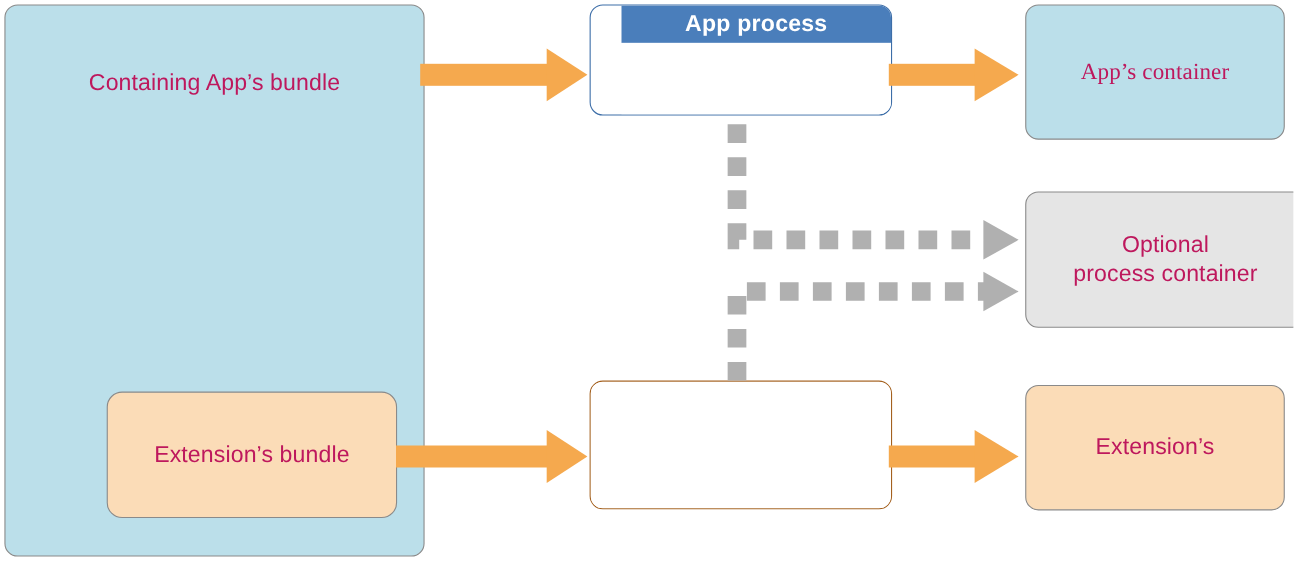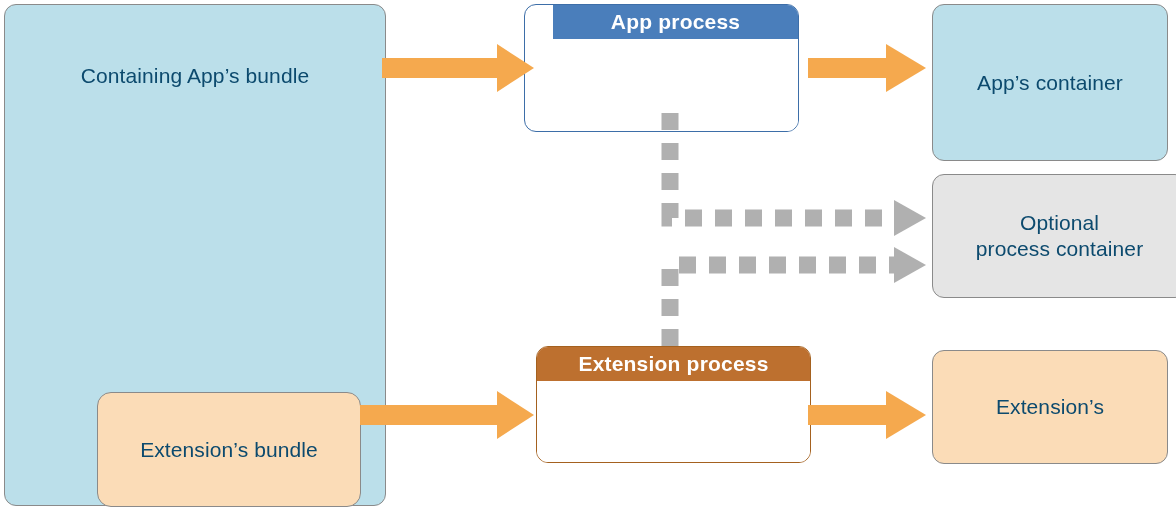--- a/index.html
+++ b/index.html
@@ -19,21 +19,21 @@
   }
   .node {
     position: absolute;
     box-sizing: border-box;
     border-radius: 12px;
     border: 1.5px solid #8a8a8a;
     display: flex;
     align-items: center;
     justify-content: center;
     text-align: center;
-    color: #0c4a6e;
+    color: #be185d;
     font-size: 21px;
     line-height: 1.22;
     letter-spacing: 0.1px;
   }
 
   
   #containing-app-bundle {
     left: 4px;
     top: 4px;
     width: 382px;
@@ -45,21 +45,20 @@
   }
 
   
   #extension-bundle {
     left: 97px;
     top: 356px;
     width: 264px;
     height: 115px;
     background: #fbdcb7;
     border-radius: 14px;
-    margin-top: 36px;
   }
 
   
   .process {
     position: absolute;
     box-sizing: border-box;
     width: 275px;
     border-radius: 12px;
     overflow: hidden;
     display: flex;
@@ -73,42 +72,43 @@
     color: #ffffff;
     font-size: 21px;
     font-weight: bold;
     letter-spacing: 0.2px;
   }
   .process .process-body {
     flex: 1;
     background: #ffffff;
   }
   #app-process {
-    left: 524px;
+    left: 536px;
     top: 4px;
-    height: 128px;
+    height: 101px;
     border: 1.5px solid #3d6ea8;
     padding-left: 28px;
   }
   #app-process .process-header { background: #4a7ebb; }
   #extension-process {
     left: 536px;
     top: 346px;
     height: 117px;
     border: 1.5px solid #a4611f;
   }
   #extension-process .process-header { background: #bd702f; }
 
   
   #app-container {
     left: 932px;
     top: 4px;
     width: 236px;
-    height: 157px;
+    height: 123px;
     background: #bbdfea;
+    font-family: Liberation Serif, serif;
   }
   #shared-container {
     left: 932px;
     top: 174px;
     width: 255px;
     height: 124px;
     background: #e5e5e5;
   }
   #extension-container {
     left: 932px;
@@ -142,23 +142,20 @@
   </div>
 
   <div class="process" id="app-process">
     <div class="process-header">
       <span>App process</span>
     </div>
     <div class="process-body"></div>
   </div>
 
   <div class="process" id="extension-process">
-    <div class="process-header">
-      <span>Extension process</span>
-    </div>
     <div class="process-body"></div>
   </div>
 
   <div class="node" id="app-container">
     <span>App’s container</span>
   </div>
 
   <div class="node" id="shared-container">
     <div>
       <div>Optional</div>

